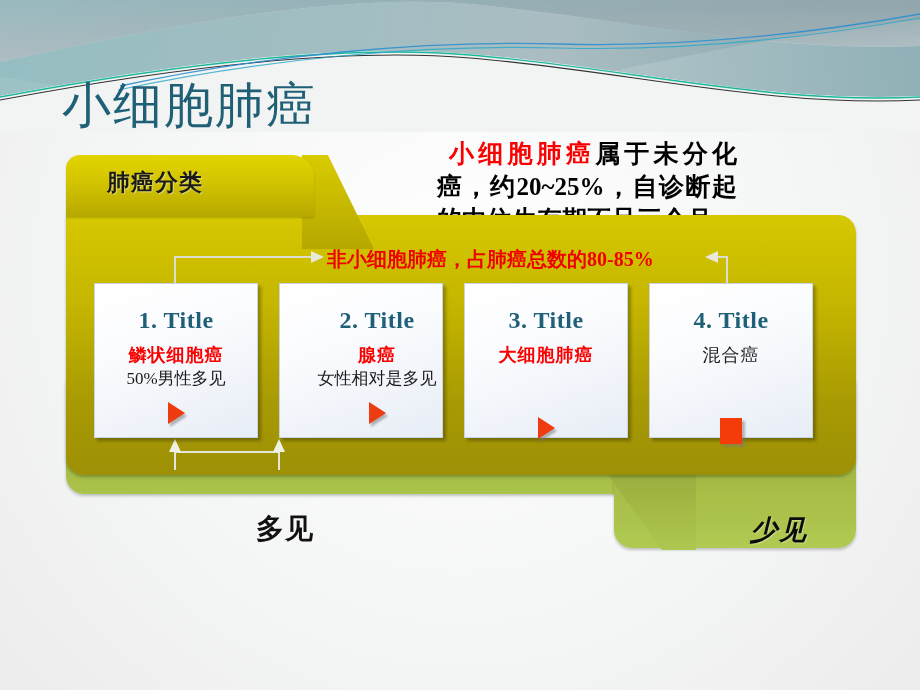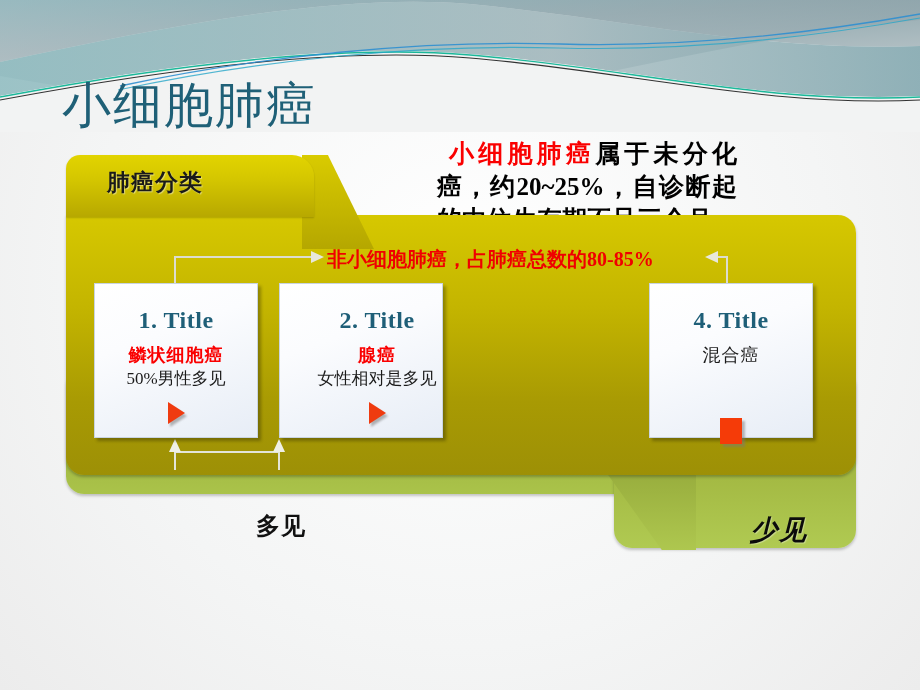--- a/index.html
+++ b/index.html
@@ -138,21 +138,21 @@
     position: absolute;
     left: 540px; top: 104px;
     width: 90px; height: 78px;
     background: linear-gradient(180deg, #98ad3d 0%, #aec74f 100%);
     clip-path: polygon(0 0, 100% 0, 100% 100%, 62% 100%);
   }
   .green-label-more {
     position: absolute;
     left: 190px;
     top: 142px;
-    font-size: 24px;
+    font-size: 28px;
     font-weight: bold;
     color: #111111;
     letter-spacing: 1px;
   }
   .green-label-less {
     position: absolute;
     left: 684px;
     top: 144px;
     font-size: 27px;
     font-weight: bold;
@@ -336,20 +336,28 @@
 
     <div class="card c2">
       <div class="card-title">2. Title</div>
       <div class="card-sub">腺癌</div>
       <div class="card-body">女性相对是多见</div>
       <div class="card-icon-wrap">
         <div class="icon-play"></div>
       </div>
     </div>
 
+    <div class="card c3">
+      <div class="card-title">3. Title</div>
+      <div class="card-sub">大细胞肺癌</div>
+      <div class="card-body"></div>
+      <div class="card-icon-wrap push">
+        <div class="icon-play"></div>
+      </div>
+    </div>
 
     <div class="card c4">
       <div class="card-title">4. Title</div>
       <div class="card-sub plain">混合癌</div>
       <div class="card-body"></div>
       <div class="card-icon-wrap push4">
         <div class="icon-square"></div>
       </div>
     </div>
 

